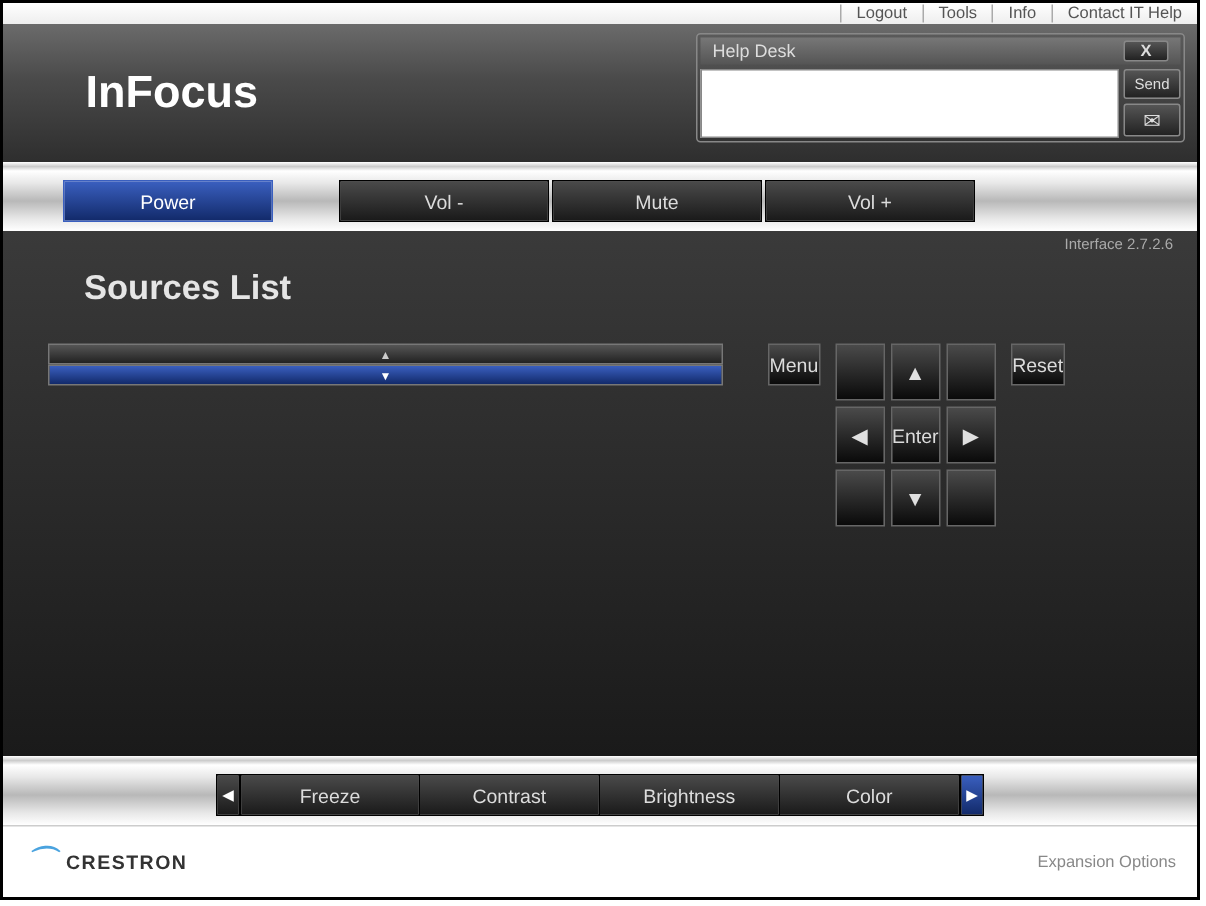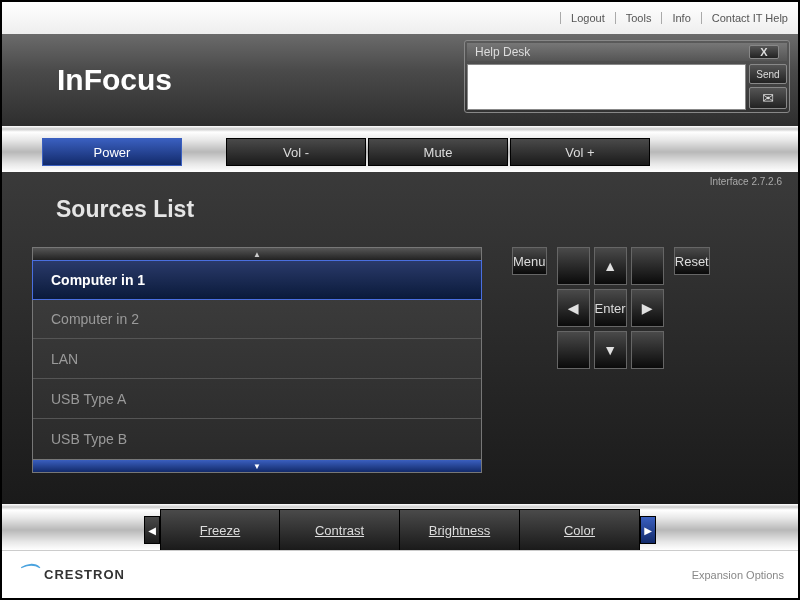--- a/index.html
+++ b/index.html
@@ -1,20 +1,20 @@
 <!DOCTYPE html>
 <html><head>
 <meta charset="utf-8">
 <style>
   * { box-sizing: border-box; margin: 0; padding: 0; font-family: Arial, Helvetica, sans-serif; }
   body { background: #fff; width: 804px; height: 604px; overflow: hidden; }
   .app { width: 800px; height: 600px; border: 2px solid #000; background: #000; display: flex; flex-direction: column; }
 
   
-  .topmenu { background: linear-gradient(#fff,#eee); height: 32px; display: flex; justify-content: flex-end; align-items: center; font-size: 11px; color: #555; }
+  .topmenu { background: linear-gradient(#fff,#eee); height: 14px; display: flex; justify-content: flex-end; align-items: center; font-size: 11px; color: #555; }
   .topmenu .item { padding: 0 10px; border-left: 1px solid #aaa; cursor: pointer; }
 
   
   .header { position: relative; height: 92px; background: linear-gradient(#6b6b6b,#4a4a4a 40%,#2e2e2e); display: flex; align-items: center; }
   .logo { margin-left: 55px; color: #fff; }
   .logo-text { font-size: 30px; font-weight: bold; letter-spacing: 0px; }
 
   .helpdesk { position: absolute; right: 8px; top: 6px; width: 326px; background: linear-gradient(#5a5a5a,#333); border: 1px solid #888; border-radius: 3px; padding: 2px; }
   .helpdesk-title { background: linear-gradient(#777,#555); color: #ddd; font-size: 12px; padding: 2px 8px; display: flex; justify-content: space-between; align-items: center; }
   .helpdesk-title .close { background: linear-gradient(#555,#222); border: 1px solid #888; color: #ddd; width: 30px; text-align: center; font-weight: bold; font-size: 11px; cursor: pointer; border-radius: 2px; }
@@ -49,21 +49,21 @@
   .navpad { width: 210px; padding-top: 0px; display: flex; flex-direction: row; gap: 10px; }
   .nbtn { height: 28px; background: linear-gradient(#4a4a4a,#0a0a0a); border: 1px solid #666; color: #dcdcdc; font-size: 13px; display: flex; align-items: center; justify-content: center; cursor: pointer; }
   .dpad { display: grid; grid-template-columns: 1fr 1fr 1fr; grid-template-rows: 38px 38px 38px; gap: 4px; }
   .dbtn { background: linear-gradient(#4a4a4a,#0a0a0a); border: 1px solid #666; color: #dcdcdc; display: flex; align-items: center; justify-content: center; font-size: 13px; cursor: pointer; }
   .arrow { font-size: 14px; color: #e0e0e0; }
 
   
   .silverbar2 { height: 40px; background: linear-gradient(#fff 0%, #e8e8e8 20%, #b8b8b8 50%, #e8e8e8 80%, #fff 100%); display: flex; align-items: center; justify-content: center; gap: 0; }
   .scrollbtn { width: 16px; height: 28px; background: linear-gradient(#3a5fbf,#122a6a); border: 1px solid #000; color: #fff; display: flex; align-items: center; justify-content: center; font-size: 10px; cursor: pointer; }
   .scrollbtn.dark { background: linear-gradient(#4a4a4a,#1a1a1a); }
-  .sb2-btn { width: 120px; height: 42px; background: linear-gradient(#4a4a4a,#1a1a1a); border: 1px solid #000; border-left: none; color: #dcdcdc; font-size: 13px; display: flex; align-items: center; justify-content: center; cursor: pointer; text-decoration: underline; }
+  .sb2-btn { width: 120px; height: 28px; background: linear-gradient(#4a4a4a,#1a1a1a); border: 1px solid #000; border-left: none; color: #dcdcdc; font-size: 13px; display: flex; align-items: center; justify-content: center; cursor: pointer; }
 
   
   .footer { height: 48px; background: #fff; display: flex; align-items: center; justify-content: space-between; padding: 0 14px; border-top: 1px solid #ccc; }
   .crestron { display: flex; align-items: center; gap: 6px; }
   .crestron .swoosh { color: #4aa3df; font-size: 22px; font-style: italic; font-weight: bold; }
   .crestron .word { font-size: 13px; letter-spacing: 1px; color: #333; font-weight: 600;}
   .exp { color: #888; font-size: 11px; cursor: pointer; }
 </style>
 </head>
 <body>
@@ -110,27 +110,20 @@
 
   <div class="main">
     <div class="iface">Interface 2.7.2.6</div>
     <div class="sources-title">Sources List</div>
 
     <div class="content-row">
       <div class="sourcebox">
         <div class="arrowbar">
             <span>▲</span>
           </div>
-        <div class="list">
-          <div class="list-item active">Computer in 1</div>
-          <div class="list-item">Computer in 2</div>
-          <div class="list-item">LAN</div>
-          <div class="list-item">USB Type A</div>
-          <div class="list-item">USB Type B</div>
-        </div>
         <div class="arrowbar bot">
             <span>▼</span>
           </div>
       </div>
 
       <div class="navpad">
         <div class="nbtn">Menu</div>
         <div class="dpad">
           <div class="dbtn"></div>
           <div class="dbtn">

